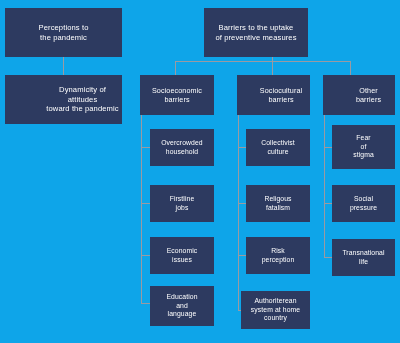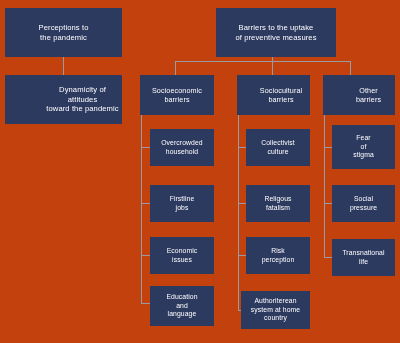--- a/index.html
+++ b/index.html
@@ -5,21 +5,21 @@
 <style>
   html, body {
     margin: 0;
     padding: 0;
     background: #ffffff;
   }
   #canvas {
     position: relative;
     width: 400px;
     height: 343px;
-    background: #c2410c;
+    background: #0ea5e9;
     font-family: "Liberation Sans", sans-serif;
     overflow: hidden;
   }
   .node {
     position: absolute;
     background: #2d3a60;
     color: #ffffff;
     display: flex;
     align-items: center;
     justify-content: center;
@@ -73,21 +73,21 @@
   <div class="conn h" style="left:324px; top:147px; width:9px;"></div>
   <div class="conn h" style="left:324px; top:203px; width:9px;"></div>
   <div class="conn h" style="left:324px; top:257px; width:9px;"></div>
 
   <div class="node lvl1" style="left:5px; top:8px; width:117px; height:49px;">Perceptions to
 the pandemic</div>
 
   <div class="node lvl1" style="left:5px; top:75px; width:117px; height:49px;padding-left:41px;">Dynamicity of attitudes
 toward the pandemic</div>
 
-  <div class="node lvl1" style="left:216px; top:8px; width:120px; height:49px;">Barriers to the uptake
+  <div class="node lvl1" style="left:204px; top:8px; width:104px; height:49px;">Barriers to the uptake
 of preventive measures</div>
 
   <div class="node lvl2" style="left:140px; top:75px; width:74px; height:40px;">Socioeconomic
 barriers</div>
 
   <div class="node lvl2" style="left:237px; top:75px; width:73px; height:40px;padding-left:18px;">Sociocultural
 barriers</div>
 
   <div class="node lvl2" style="left:323px; top:75px; width:72px; height:40px;padding-left:22px;">Other
 barriers</div>

